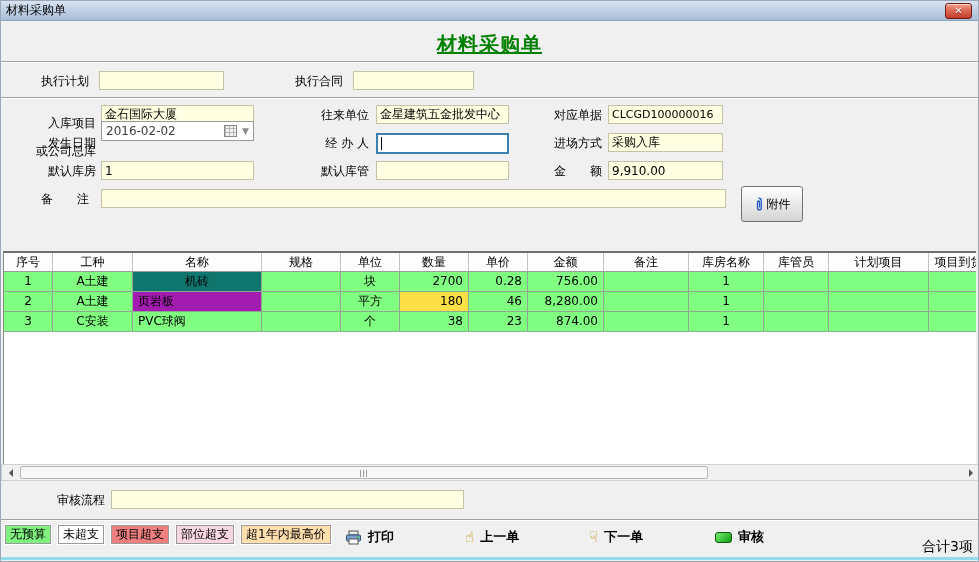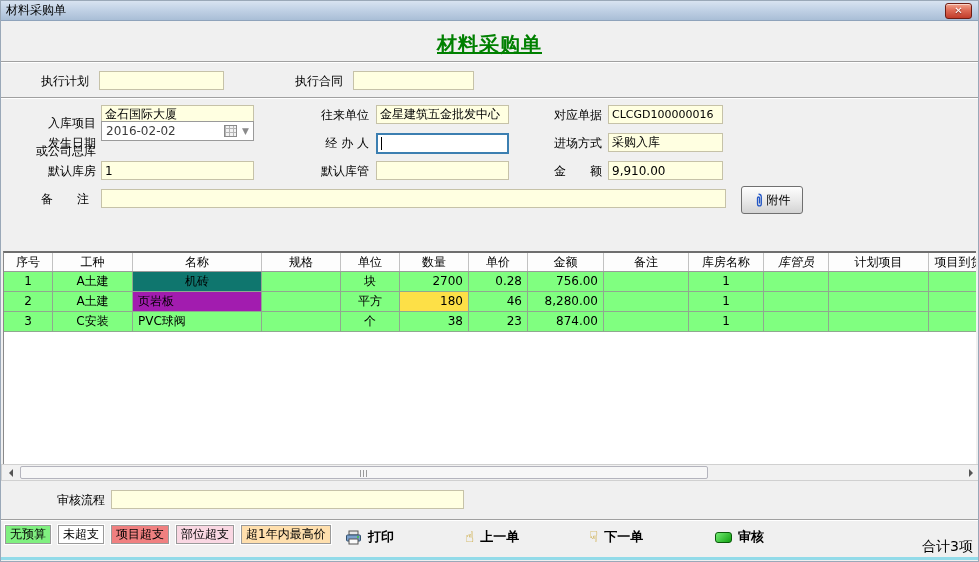--- a/index.html
+++ b/index.html
@@ -33,21 +33,21 @@
     display: flex; align-items: center; padding: 0 4px; color: #3c3c3c; cursor: pointer; }
   .cal-icon { margin-left: auto; width: 13px; height: 12px; border: 1px solid #8a8a8a;
     background-color: #f2f2f2;
     background-image: linear-gradient(#b5b5b5 1px, transparent 1px),
                       linear-gradient(90deg, #b5b5b5 1px, transparent 1px);
     background-size: 4px 4px; background-position: 0 2px; }
   .drop-arrow { color: #8a8a8a; font-size: 9px; margin-left: 5px; }
   .focusbox { position: absolute; background: #fff; border: 2px solid #3c7fb1; height: 21px; }
   .caret { position: absolute; left: 3px; top: 2px; width: 1px; height: 13px; background: #000; }
 
-  .attach-btn { position: absolute; left: 740px; top: 185px; width: 62px; height: 28px;
+  .attach-btn { position: absolute; left: 740px; top: 185px; width: 62px; height: 36px;
     border: 1px solid #707070; border-radius: 3px;
     background: linear-gradient(180deg, #fefefe, #e8e8e8 55%, #d3d3d3);
     display: flex; align-items: center; justify-content: center; gap: 4px;
     font-size: 12px; cursor: pointer; }
 
   
   .grid { position: absolute; left: 2px; top: 250px; width: 973px; height: 213px;
     background: #fff; border-top: 2px solid #6e6e6e; border-left: 1px solid #8a8a8a; overflow: hidden; }
   .grid-header { display: flex; height: 19px; border-bottom: 1px solid #9a9a9a; background: #fdfdfd; }
   .hcell { flex: none; border-right: 1px solid #c2c2c2; text-align: center; line-height: 18px;
@@ -147,21 +147,21 @@
         <div class="hcell" style="width: 49px;">序号</div>
         <div class="hcell" style="width: 80px;">工种</div>
         <div class="hcell" style="width: 129px;">名称</div>
         <div class="hcell" style="width: 79px;">规格</div>
         <div class="hcell" style="width: 59px;">单位</div>
         <div class="hcell" style="width: 69px;">数量</div>
         <div class="hcell" style="width: 59px;">单价</div>
         <div class="hcell" style="width: 76px;">金额</div>
         <div class="hcell" style="width: 85px;">备注</div>
         <div class="hcell" style="width: 75px;">库房名称</div>
-        <div class="hcell" style="width: 65px; font-style: italic;">库管员</div>
+        <div class="hcell" style="width: 65px;">库管员</div>
         <div class="hcell" style="width: 100px;">计划项目</div>
         <div class="hcell" style="width: 60px;">项目到货</div>
       </div>
     <div>
         <div class="grow">
           <div class="gcell" style="width: 49px; text-align: center; background: rgb(128, 255, 128);">1</div>
           <div class="gcell" style="width: 80px; text-align: center; background: rgb(128, 255, 128);">A土建</div>
           <div class="gcell" style="width: 129px; text-align: center; background: #0f766e;">机砖</div>
           <div class="gcell" style="width: 79px; text-align: center; background: rgb(128, 255, 128);"></div>
           <div class="gcell" style="width: 59px; text-align: center; background: rgb(128, 255, 128);">块</div>

